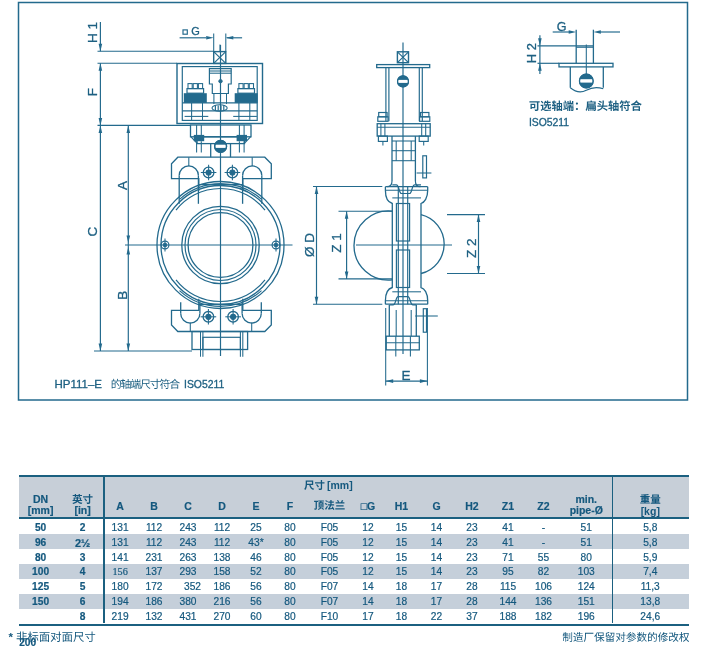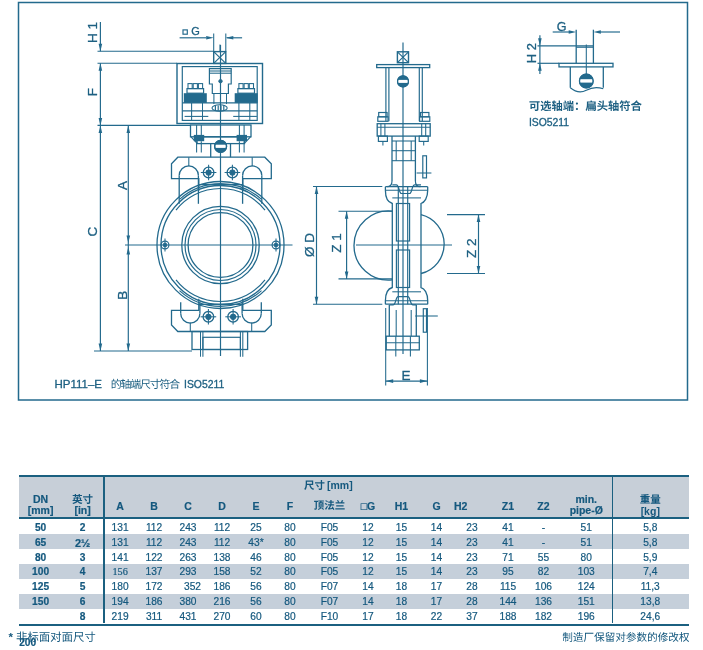--- a/index.html
+++ b/index.html
@@ -283,62 +283,62 @@
 <div style="position:absolute;left:62.0px;top:494.0px;width:41.2px;font-family:'Liberation Sans',sans-serif;color:#14587e;text-align:center;-webkit-text-stroke:0.2px #14587e;font-size:10.5px;font-weight:bold;line-height:11px;"><br>[in]</div>
 <div style="position:absolute;left:103.2px;top:500.5px;width:33.8px;font-family:'Liberation Sans',sans-serif;color:#14587e;text-align:center;-webkit-text-stroke:0.2px #14587e;font-size:10.5px;font-weight:bold;line-height:11px;">A</div>
 <div style="position:absolute;left:137.0px;top:500.5px;width:34.0px;font-family:'Liberation Sans',sans-serif;color:#14587e;text-align:center;-webkit-text-stroke:0.2px #14587e;font-size:10.5px;font-weight:bold;line-height:11px;">B</div>
 <div style="position:absolute;left:171.0px;top:500.5px;width:34.0px;font-family:'Liberation Sans',sans-serif;color:#14587e;text-align:center;-webkit-text-stroke:0.2px #14587e;font-size:10.5px;font-weight:bold;line-height:11px;">C</div>
 <div style="position:absolute;left:205.0px;top:500.5px;width:34.0px;font-family:'Liberation Sans',sans-serif;color:#14587e;text-align:center;-webkit-text-stroke:0.2px #14587e;font-size:10.5px;font-weight:bold;line-height:11px;">D</div>
 <div style="position:absolute;left:239.0px;top:500.5px;width:34.0px;font-family:'Liberation Sans',sans-serif;color:#14587e;text-align:center;-webkit-text-stroke:0.2px #14587e;font-size:10.5px;font-weight:bold;line-height:11px;">E</div>
 <div style="position:absolute;left:273.0px;top:500.5px;width:34.0px;font-family:'Liberation Sans',sans-serif;color:#14587e;text-align:center;-webkit-text-stroke:0.2px #14587e;font-size:10.5px;font-weight:bold;line-height:11px;">F</div>
 <div style="position:absolute;left:352.0px;top:500.5px;width:32.0px;font-family:'Liberation Sans',sans-serif;color:#14587e;text-align:center;-webkit-text-stroke:0.2px #14587e;font-size:10.5px;font-weight:bold;line-height:11px;">□G</div>
 <div style="position:absolute;left:384.0px;top:500.5px;width:35.0px;font-family:'Liberation Sans',sans-serif;color:#14587e;text-align:center;-webkit-text-stroke:0.2px #14587e;font-size:10.5px;font-weight:bold;line-height:11px;">H1</div>
 <div style="position:absolute;left:419.0px;top:500.5px;width:35.0px;font-family:'Liberation Sans',sans-serif;color:#14587e;text-align:center;-webkit-text-stroke:0.2px #14587e;font-size:10.5px;font-weight:bold;line-height:11px;">G</div>
-<div style="position:absolute;left:454.0px;top:500.5px;width:36.0px;font-family:'Liberation Sans',sans-serif;color:#14587e;text-align:left;-webkit-text-stroke:0.2px #14587e;font-size:10.5px;font-weight:bold;line-height:11px;">H2</div>
+<div style="position:absolute;left:454.0px;top:500.5px;width:36.0px;font-family:'Liberation Sans',sans-serif;color:#14587e;text-align:center;-webkit-text-stroke:0.2px #14587e;font-size:10.5px;font-weight:bold;line-height:11px;">H2</div>
 <div style="position:absolute;left:490.0px;top:500.5px;width:36.0px;font-family:'Liberation Sans',sans-serif;color:#14587e;text-align:center;-webkit-text-stroke:0.2px #14587e;font-size:10.5px;font-weight:bold;line-height:11px;">Z1</div>
 <div style="position:absolute;left:526.0px;top:500.5px;width:35.0px;font-family:'Liberation Sans',sans-serif;color:#14587e;text-align:center;-webkit-text-stroke:0.2px #14587e;font-size:10.5px;font-weight:bold;line-height:11px;">Z2</div>
 <div style="position:absolute;left:561.0px;top:494.0px;width:50.5px;font-family:'Liberation Sans',sans-serif;color:#14587e;text-align:center;-webkit-text-stroke:0.2px #14587e;font-size:10.5px;font-weight:bold;line-height:11px;">min.<br>pipe-Ø</div>
 <div style="position:absolute;left:19.2px;top:521.6px;width:42.8px;font-family:'Liberation Sans',sans-serif;color:#14587e;text-align:center;-webkit-text-stroke:0.2px #14587e;font-size:10.2px;font-weight:bold;">50</div>
 <div style="position:absolute;left:62.0px;top:521.6px;width:41.2px;font-family:'Liberation Sans',sans-serif;color:#14587e;text-align:center;-webkit-text-stroke:0.2px #14587e;font-size:10.2px;font-weight:bold;">2</div>
 <div style="position:absolute;left:103.2px;top:521.6px;width:33.8px;font-family:'Liberation Sans',sans-serif;color:#14587e;text-align:center;-webkit-text-stroke:0.2px #14587e;font-size:10.2px;font-weight:normal;">131</div>
 <div style="position:absolute;left:137.0px;top:521.6px;width:34.0px;font-family:'Liberation Sans',sans-serif;color:#14587e;text-align:center;-webkit-text-stroke:0.2px #14587e;font-size:10.2px;font-weight:normal;">112</div>
 <div style="position:absolute;left:171.0px;top:521.6px;width:34.0px;font-family:'Liberation Sans',sans-serif;color:#14587e;text-align:center;-webkit-text-stroke:0.2px #14587e;font-size:10.2px;font-weight:normal;">243</div>
 <div style="position:absolute;left:205.0px;top:521.6px;width:34.0px;font-family:'Liberation Sans',sans-serif;color:#14587e;text-align:center;-webkit-text-stroke:0.2px #14587e;font-size:10.2px;font-weight:normal;">112</div>
 <div style="position:absolute;left:239.0px;top:521.6px;width:34.0px;font-family:'Liberation Sans',sans-serif;color:#14587e;text-align:center;-webkit-text-stroke:0.2px #14587e;font-size:10.2px;font-weight:normal;">25</div>
 <div style="position:absolute;left:273.0px;top:521.6px;width:34.0px;font-family:'Liberation Sans',sans-serif;color:#14587e;text-align:center;-webkit-text-stroke:0.2px #14587e;font-size:10.2px;font-weight:normal;">80</div>
 <div style="position:absolute;left:307.0px;top:521.6px;width:45.0px;font-family:'Liberation Sans',sans-serif;color:#14587e;text-align:center;-webkit-text-stroke:0.2px #14587e;font-size:10.2px;font-weight:normal;">F05</div>
 <div style="position:absolute;left:352.0px;top:521.6px;width:32.0px;font-family:'Liberation Sans',sans-serif;color:#14587e;text-align:center;-webkit-text-stroke:0.2px #14587e;font-size:10.2px;font-weight:normal;">12</div>
 <div style="position:absolute;left:384.0px;top:521.6px;width:35.0px;font-family:'Liberation Sans',sans-serif;color:#14587e;text-align:center;-webkit-text-stroke:0.2px #14587e;font-size:10.2px;font-weight:normal;">15</div>
 <div style="position:absolute;left:419.0px;top:521.6px;width:35.0px;font-family:'Liberation Sans',sans-serif;color:#14587e;text-align:center;-webkit-text-stroke:0.2px #14587e;font-size:10.2px;font-weight:normal;">14</div>
 <div style="position:absolute;left:454.0px;top:521.6px;width:36.0px;font-family:'Liberation Sans',sans-serif;color:#14587e;text-align:center;-webkit-text-stroke:0.2px #14587e;font-size:10.2px;font-weight:normal;">23</div>
 <div style="position:absolute;left:490.0px;top:521.6px;width:36.0px;font-family:'Liberation Sans',sans-serif;color:#14587e;text-align:center;-webkit-text-stroke:0.2px #14587e;font-size:10.2px;font-weight:normal;">41</div>
 <div style="position:absolute;left:526.0px;top:521.6px;width:35.0px;font-family:'Liberation Sans',sans-serif;color:#14587e;text-align:center;-webkit-text-stroke:0.2px #14587e;font-size:10.2px;font-weight:normal;">-</div>
 <div style="position:absolute;left:561.0px;top:521.6px;width:50.5px;font-family:'Liberation Sans',sans-serif;color:#14587e;text-align:center;-webkit-text-stroke:0.2px #14587e;font-size:10.2px;font-weight:normal;">51</div>
 <div style="position:absolute;left:611.5px;top:521.6px;width:77.5px;font-family:'Liberation Sans',sans-serif;color:#14587e;text-align:center;-webkit-text-stroke:0.2px #14587e;font-size:10.2px;font-weight:normal;">5,8</div>
-<div style="position:absolute;left:19.2px;top:536.5px;width:42.8px;font-family:'Liberation Sans',sans-serif;color:#14587e;text-align:center;-webkit-text-stroke:0.2px #14587e;font-size:10.2px;font-weight:bold;">65</div>
+<div style="position:absolute;left:19.2px;top:536.5px;width:42.8px;font-family:'Liberation Sans',sans-serif;color:#14587e;text-align:center;-webkit-text-stroke:0.2px #14587e;font-size:10.2px;font-weight:bold;">96</div>
 <div style="position:absolute;left:62.0px;top:536.5px;width:41.2px;font-family:'Liberation Sans',sans-serif;color:#14587e;text-align:center;-webkit-text-stroke:0.2px #14587e;font-size:11px;font-weight:bold;">2½</div>
 <div style="position:absolute;left:103.2px;top:536.5px;width:33.8px;font-family:'Liberation Sans',sans-serif;color:#14587e;text-align:center;-webkit-text-stroke:0.2px #14587e;font-size:10.2px;font-weight:normal;">131</div>
 <div style="position:absolute;left:137.0px;top:536.5px;width:34.0px;font-family:'Liberation Sans',sans-serif;color:#14587e;text-align:center;-webkit-text-stroke:0.2px #14587e;font-size:10.2px;font-weight:normal;">112</div>
 <div style="position:absolute;left:171.0px;top:536.5px;width:34.0px;font-family:'Liberation Sans',sans-serif;color:#14587e;text-align:center;-webkit-text-stroke:0.2px #14587e;font-size:10.2px;font-weight:normal;">243</div>
 <div style="position:absolute;left:205.0px;top:536.5px;width:34.0px;font-family:'Liberation Sans',sans-serif;color:#14587e;text-align:center;-webkit-text-stroke:0.2px #14587e;font-size:10.2px;font-weight:normal;">112</div>
 <div style="position:absolute;left:239.0px;top:536.5px;width:34.0px;font-family:'Liberation Sans',sans-serif;color:#14587e;text-align:center;-webkit-text-stroke:0.2px #14587e;font-size:10.2px;font-weight:normal;">43*</div>
 <div style="position:absolute;left:273.0px;top:536.5px;width:34.0px;font-family:'Liberation Sans',sans-serif;color:#14587e;text-align:center;-webkit-text-stroke:0.2px #14587e;font-size:10.2px;font-weight:normal;">80</div>
 <div style="position:absolute;left:307.0px;top:536.5px;width:45.0px;font-family:'Liberation Sans',sans-serif;color:#14587e;text-align:center;-webkit-text-stroke:0.2px #14587e;font-size:10.2px;font-weight:normal;">F05</div>
 <div style="position:absolute;left:352.0px;top:536.5px;width:32.0px;font-family:'Liberation Sans',sans-serif;color:#14587e;text-align:center;-webkit-text-stroke:0.2px #14587e;font-size:10.2px;font-weight:normal;">12</div>
 <div style="position:absolute;left:384.0px;top:536.5px;width:35.0px;font-family:'Liberation Sans',sans-serif;color:#14587e;text-align:center;-webkit-text-stroke:0.2px #14587e;font-size:10.2px;font-weight:normal;">15</div>
 <div style="position:absolute;left:419.0px;top:536.5px;width:35.0px;font-family:'Liberation Sans',sans-serif;color:#14587e;text-align:center;-webkit-text-stroke:0.2px #14587e;font-size:10.2px;font-weight:normal;">14</div>
 <div style="position:absolute;left:454.0px;top:536.5px;width:36.0px;font-family:'Liberation Sans',sans-serif;color:#14587e;text-align:center;-webkit-text-stroke:0.2px #14587e;font-size:10.2px;font-weight:normal;">23</div>
 <div style="position:absolute;left:490.0px;top:536.5px;width:36.0px;font-family:'Liberation Sans',sans-serif;color:#14587e;text-align:center;-webkit-text-stroke:0.2px #14587e;font-size:10.2px;font-weight:normal;">41</div>
 <div style="position:absolute;left:526.0px;top:536.5px;width:35.0px;font-family:'Liberation Sans',sans-serif;color:#14587e;text-align:center;-webkit-text-stroke:0.2px #14587e;font-size:10.2px;font-weight:normal;">-</div>
 <div style="position:absolute;left:561.0px;top:536.5px;width:50.5px;font-family:'Liberation Sans',sans-serif;color:#14587e;text-align:center;-webkit-text-stroke:0.2px #14587e;font-size:10.2px;font-weight:normal;">51</div>
 <div style="position:absolute;left:611.5px;top:536.5px;width:77.5px;font-family:'Liberation Sans',sans-serif;color:#14587e;text-align:center;-webkit-text-stroke:0.2px #14587e;font-size:10.2px;font-weight:normal;">5,8</div>
 <div style="position:absolute;left:19.2px;top:551.5px;width:42.8px;font-family:'Liberation Sans',sans-serif;color:#14587e;text-align:center;-webkit-text-stroke:0.2px #14587e;font-size:10.2px;font-weight:bold;">80</div>
 <div style="position:absolute;left:62.0px;top:551.5px;width:41.2px;font-family:'Liberation Sans',sans-serif;color:#14587e;text-align:center;-webkit-text-stroke:0.2px #14587e;font-size:10.2px;font-weight:bold;">3</div>
 <div style="position:absolute;left:103.2px;top:551.5px;width:33.8px;font-family:'Liberation Sans',sans-serif;color:#14587e;text-align:center;-webkit-text-stroke:0.2px #14587e;font-size:10.2px;font-weight:normal;">141</div>
-<div style="position:absolute;left:137.0px;top:551.5px;width:34.0px;font-family:'Liberation Sans',sans-serif;color:#14587e;text-align:center;-webkit-text-stroke:0.2px #14587e;font-size:10.2px;font-weight:normal;">122</div>
+<div style="position:absolute;left:137.0px;top:551.5px;width:34.0px;font-family:'Liberation Sans',sans-serif;color:#14587e;text-align:center;-webkit-text-stroke:0.2px #14587e;font-size:10.2px;font-weight:normal;">231</div>
 <div style="position:absolute;left:171.0px;top:551.5px;width:34.0px;font-family:'Liberation Sans',sans-serif;color:#14587e;text-align:center;-webkit-text-stroke:0.2px #14587e;font-size:10.2px;font-weight:normal;">263</div>
 <div style="position:absolute;left:205.0px;top:551.5px;width:34.0px;font-family:'Liberation Sans',sans-serif;color:#14587e;text-align:center;-webkit-text-stroke:0.2px #14587e;font-size:10.2px;font-weight:normal;">138</div>
 <div style="position:absolute;left:239.0px;top:551.5px;width:34.0px;font-family:'Liberation Sans',sans-serif;color:#14587e;text-align:center;-webkit-text-stroke:0.2px #14587e;font-size:10.2px;font-weight:normal;">46</div>
 <div style="position:absolute;left:273.0px;top:551.5px;width:34.0px;font-family:'Liberation Sans',sans-serif;color:#14587e;text-align:center;-webkit-text-stroke:0.2px #14587e;font-size:10.2px;font-weight:normal;">80</div>
 <div style="position:absolute;left:307.0px;top:551.5px;width:45.0px;font-family:'Liberation Sans',sans-serif;color:#14587e;text-align:center;-webkit-text-stroke:0.2px #14587e;font-size:10.2px;font-weight:normal;">F05</div>
 <div style="position:absolute;left:352.0px;top:551.5px;width:32.0px;font-family:'Liberation Sans',sans-serif;color:#14587e;text-align:center;-webkit-text-stroke:0.2px #14587e;font-size:10.2px;font-weight:normal;">12</div>
 <div style="position:absolute;left:384.0px;top:551.5px;width:35.0px;font-family:'Liberation Sans',sans-serif;color:#14587e;text-align:center;-webkit-text-stroke:0.2px #14587e;font-size:10.2px;font-weight:normal;">15</div>
 <div style="position:absolute;left:419.0px;top:551.5px;width:35.0px;font-family:'Liberation Sans',sans-serif;color:#14587e;text-align:center;-webkit-text-stroke:0.2px #14587e;font-size:10.2px;font-weight:normal;">14</div>
 <div style="position:absolute;left:454.0px;top:551.5px;width:36.0px;font-family:'Liberation Sans',sans-serif;color:#14587e;text-align:center;-webkit-text-stroke:0.2px #14587e;font-size:10.2px;font-weight:normal;">23</div>
 <div style="position:absolute;left:490.0px;top:551.5px;width:36.0px;font-family:'Liberation Sans',sans-serif;color:#14587e;text-align:center;-webkit-text-stroke:0.2px #14587e;font-size:10.2px;font-weight:normal;">71</div>
@@ -392,21 +392,21 @@
 <div style="position:absolute;left:384.0px;top:596.2px;width:35.0px;font-family:'Liberation Sans',sans-serif;color:#14587e;text-align:center;-webkit-text-stroke:0.2px #14587e;font-size:10.2px;font-weight:normal;">18</div>
 <div style="position:absolute;left:419.0px;top:596.2px;width:35.0px;font-family:'Liberation Sans',sans-serif;color:#14587e;text-align:center;-webkit-text-stroke:0.2px #14587e;font-size:10.2px;font-weight:normal;">17</div>
 <div style="position:absolute;left:454.0px;top:596.2px;width:36.0px;font-family:'Liberation Sans',sans-serif;color:#14587e;text-align:center;-webkit-text-stroke:0.2px #14587e;font-size:10.2px;font-weight:normal;">28</div>
 <div style="position:absolute;left:490.0px;top:596.2px;width:36.0px;font-family:'Liberation Sans',sans-serif;color:#14587e;text-align:center;-webkit-text-stroke:0.2px #14587e;font-size:10.2px;font-weight:normal;">144</div>
 <div style="position:absolute;left:526.0px;top:596.2px;width:35.0px;font-family:'Liberation Sans',sans-serif;color:#14587e;text-align:center;-webkit-text-stroke:0.2px #14587e;font-size:10.2px;font-weight:normal;">136</div>
 <div style="position:absolute;left:561.0px;top:596.2px;width:50.5px;font-family:'Liberation Sans',sans-serif;color:#14587e;text-align:center;-webkit-text-stroke:0.2px #14587e;font-size:10.2px;font-weight:normal;">151</div>
 <div style="position:absolute;left:611.5px;top:596.2px;width:77.5px;font-family:'Liberation Sans',sans-serif;color:#14587e;text-align:center;-webkit-text-stroke:0.2px #14587e;font-size:10.2px;font-weight:normal;">13,8</div>
 <div style="position:absolute;left:19.2px;top:637px;width:42.8px;font-family:'Liberation Sans',sans-serif;color:#14587e;text-align:left;-webkit-text-stroke:0.2px #14587e;font-size:10.2px;font-weight:bold;">200</div>
 <div style="position:absolute;left:62.0px;top:611.2px;width:41.2px;font-family:'Liberation Sans',sans-serif;color:#14587e;text-align:center;-webkit-text-stroke:0.2px #14587e;font-size:10.2px;font-weight:bold;">8</div>
 <div style="position:absolute;left:103.2px;top:611.2px;width:33.8px;font-family:'Liberation Sans',sans-serif;color:#14587e;text-align:center;-webkit-text-stroke:0.2px #14587e;font-size:10.2px;font-weight:normal;">219</div>
-<div style="position:absolute;left:137.0px;top:611.2px;width:34.0px;font-family:'Liberation Sans',sans-serif;color:#14587e;text-align:center;-webkit-text-stroke:0.2px #14587e;font-size:10.2px;font-weight:normal;">311</div>
+<div style="position:absolute;left:137.0px;top:611.2px;width:34.0px;font-family:'Liberation Sans',sans-serif;color:#14587e;text-align:center;-webkit-text-stroke:0.2px #14587e;font-size:10.2px;font-weight:normal;">132</div>
 <div style="position:absolute;left:171.0px;top:611.2px;width:34.0px;font-family:'Liberation Sans',sans-serif;color:#14587e;text-align:center;-webkit-text-stroke:0.2px #14587e;font-size:10.2px;font-weight:normal;">431</div>
 <div style="position:absolute;left:205.0px;top:611.2px;width:34.0px;font-family:'Liberation Sans',sans-serif;color:#14587e;text-align:center;-webkit-text-stroke:0.2px #14587e;font-size:10.2px;font-weight:normal;">270</div>
 <div style="position:absolute;left:239.0px;top:611.2px;width:34.0px;font-family:'Liberation Sans',sans-serif;color:#14587e;text-align:center;-webkit-text-stroke:0.2px #14587e;font-size:10.2px;font-weight:normal;">60</div>
 <div style="position:absolute;left:273.0px;top:611.2px;width:34.0px;font-family:'Liberation Sans',sans-serif;color:#14587e;text-align:center;-webkit-text-stroke:0.2px #14587e;font-size:10.2px;font-weight:normal;">80</div>
 <div style="position:absolute;left:307.0px;top:611.2px;width:45.0px;font-family:'Liberation Sans',sans-serif;color:#14587e;text-align:center;-webkit-text-stroke:0.2px #14587e;font-size:10.2px;font-weight:normal;">F10</div>
 <div style="position:absolute;left:352.0px;top:611.2px;width:32.0px;font-family:'Liberation Sans',sans-serif;color:#14587e;text-align:center;-webkit-text-stroke:0.2px #14587e;font-size:10.2px;font-weight:normal;">17</div>
 <div style="position:absolute;left:384.0px;top:611.2px;width:35.0px;font-family:'Liberation Sans',sans-serif;color:#14587e;text-align:center;-webkit-text-stroke:0.2px #14587e;font-size:10.2px;font-weight:normal;">18</div>
 <div style="position:absolute;left:419.0px;top:611.2px;width:35.0px;font-family:'Liberation Sans',sans-serif;color:#14587e;text-align:center;-webkit-text-stroke:0.2px #14587e;font-size:10.2px;font-weight:normal;">22</div>
 <div style="position:absolute;left:454.0px;top:611.2px;width:36.0px;font-family:'Liberation Sans',sans-serif;color:#14587e;text-align:center;-webkit-text-stroke:0.2px #14587e;font-size:10.2px;font-weight:normal;">37</div>
 <div style="position:absolute;left:490.0px;top:611.2px;width:36.0px;font-family:'Liberation Sans',sans-serif;color:#14587e;text-align:center;-webkit-text-stroke:0.2px #14587e;font-size:10.2px;font-weight:normal;">188</div>

